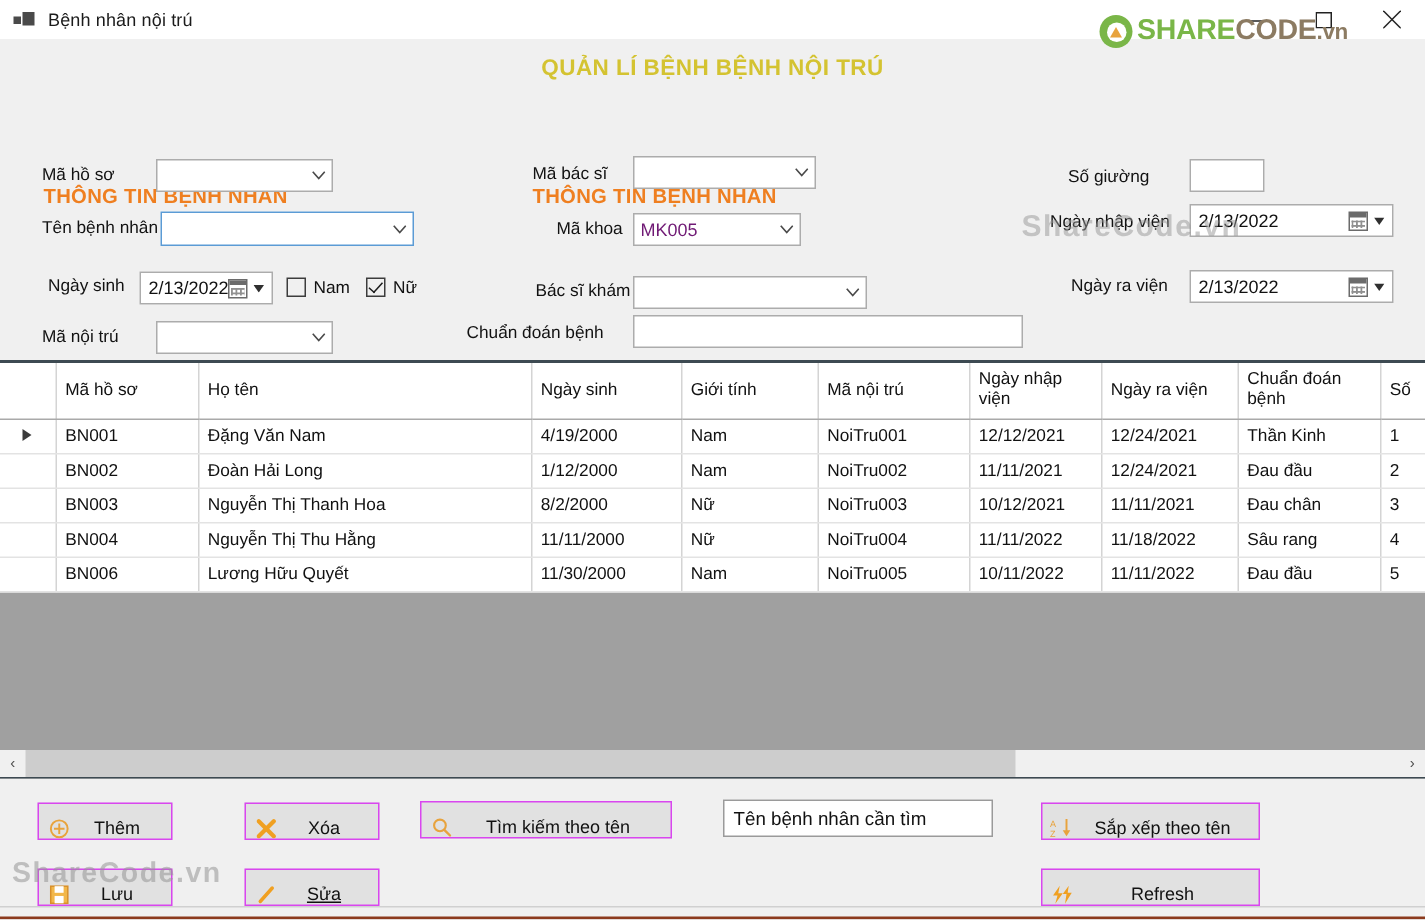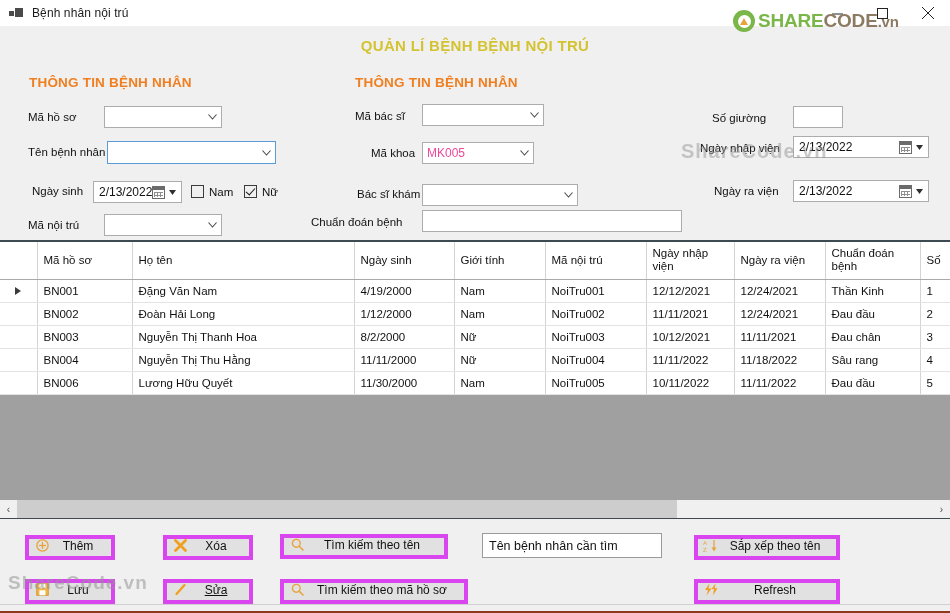--- a/index.html
+++ b/index.html
@@ -107,39 +107,40 @@
     color: #d4c331;
     font-size: 15px; font-weight: bold;
     letter-spacing: 0.3px;
   }
 
   .section-head {
     position: absolute;
     color: #ef7f20;
     font-size: 13.5px; font-weight: bold;
     letter-spacing: 0.2px;
+    margin-top: 48px;
   }
   .sh-1 { left: 29px;  top: 75px; }
   .sh-2 { left: 355px; top: 75px; }
 
   
   .lbl {
     position: absolute;
     font-size: 11.5px;
     color: #121212;
     white-space: nowrap;
   }
 
   .combo {
     position: absolute;
     background: #fff;
     border: 1px solid #acacac;
     height: 22px;
     display: flex; align-items: center;
-    font-size: 12px; color: #ec4899;
+    font-size: 12px; color: #701a75;
     padding-left: 4px;
   }
   .combo .cv { flex: 1; overflow: hidden; white-space: nowrap; }
   .combo .arrow {
     width: 17px; height: 100%;
     display: flex; align-items: center; justify-content: center;
   }
   .combo .arrow svg { display: block; }
   .combo.focused {
     border: 1px solid #5b9bd5;
@@ -298,23 +299,23 @@
   
   .bottom {
     position: absolute;
     left: 0; top: 521px;
     width: 950px; height: 92px;
     background: #f0f0f0;
   }
   .btn {
     position: absolute;
     background: #e1e1e1;
-    border: 4px solid #d946ef;
+    border: 1px solid #d946ef;
     height: 25px;
-    display: flex; align-items: flex-start;
+    display: flex; align-items: flex-end;
     font-size: 12px; color: #111;
   }
   .btn .bico {
     width: 26px; flex: none;
     display: flex; align-items: center; justify-content: center;
   }
   .btn .blabel {
     flex: 1; text-align: center; padding-right: 10px;
     white-space: nowrap;
   }
@@ -646,29 +647,20 @@
     <div class="btn" style="left:280px; top:13px; width:168px;">
       <span class="bico">
         <svg width="13" height="13" viewBox="0 0 13 13">
           <circle cx="5.3" cy="5.3" r="3.9" fill="none" stroke="#e8a33d" stroke-width="1.4"></circle>
           <line x1="8.2" y1="8.2" x2="12" y2="12" stroke="#e8a33d" stroke-width="1.6" stroke-linecap="round"></line>
         </svg>
       </span>
       <span class="blabel">Tìm kiếm theo tên</span>
     </div>
 
-    <div class="btn" style="left:280px; top:58px; width:188px;">
-      <span class="bico">
-        <svg width="13" height="13" viewBox="0 0 13 13">
-          <circle cx="5.3" cy="5.3" r="3.9" fill="none" stroke="#e8a33d" stroke-width="1.4"></circle>
-          <line x1="8.2" y1="8.2" x2="12" y2="12" stroke="#e8a33d" stroke-width="1.6" stroke-linecap="round"></line>
-        </svg>
-      </span>
-      <span class="blabel">Tìm kiếm theo mã hồ sơ</span>
-    </div>
 
     <div class="searchbox" style="left:482px; top:12px; width:180px;">
       <span>Tên bệnh nhân cần tìm</span>
     </div>
 
 
     <div class="btn" style="left:694px; top:58px; width:146px;">
       <span class="bico">
         <svg width="15" height="13" viewBox="0 0 15 13">
           <polygon points="5.5,0.5 1,7 4,7 2.5,12.5 7.5,5.5 4.5,5.5" fill="#f0a021"></polygon>

